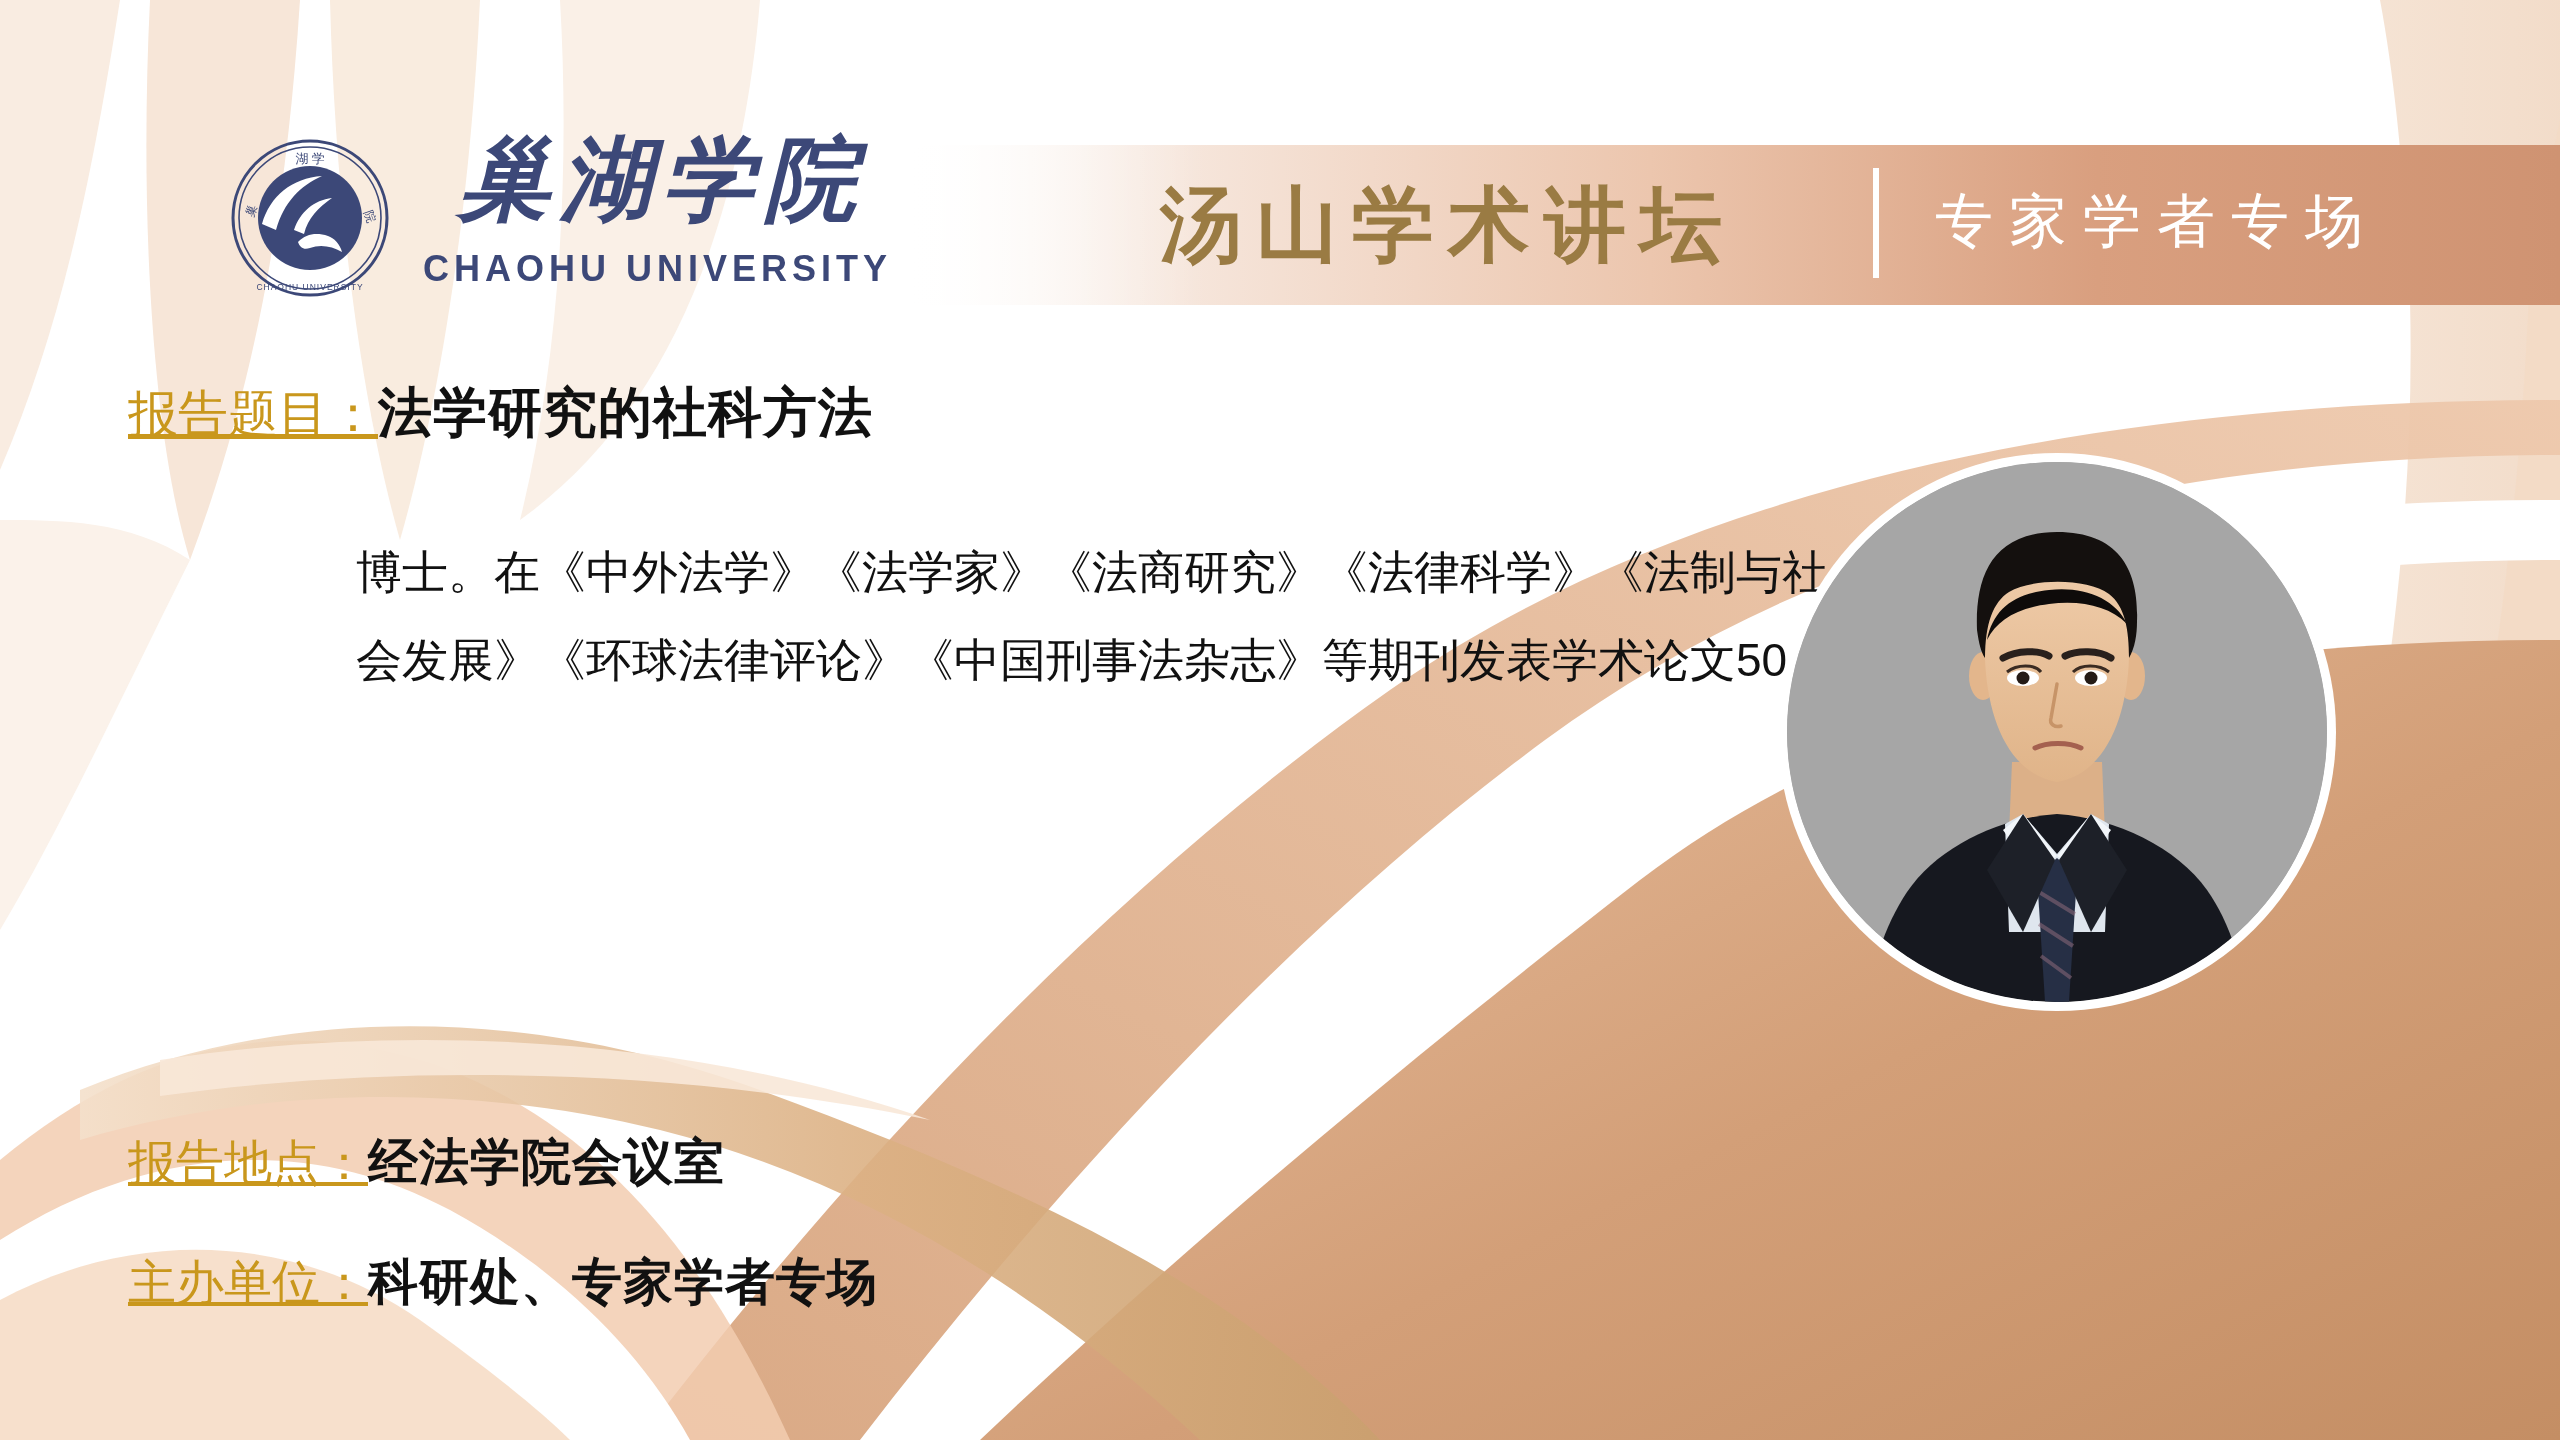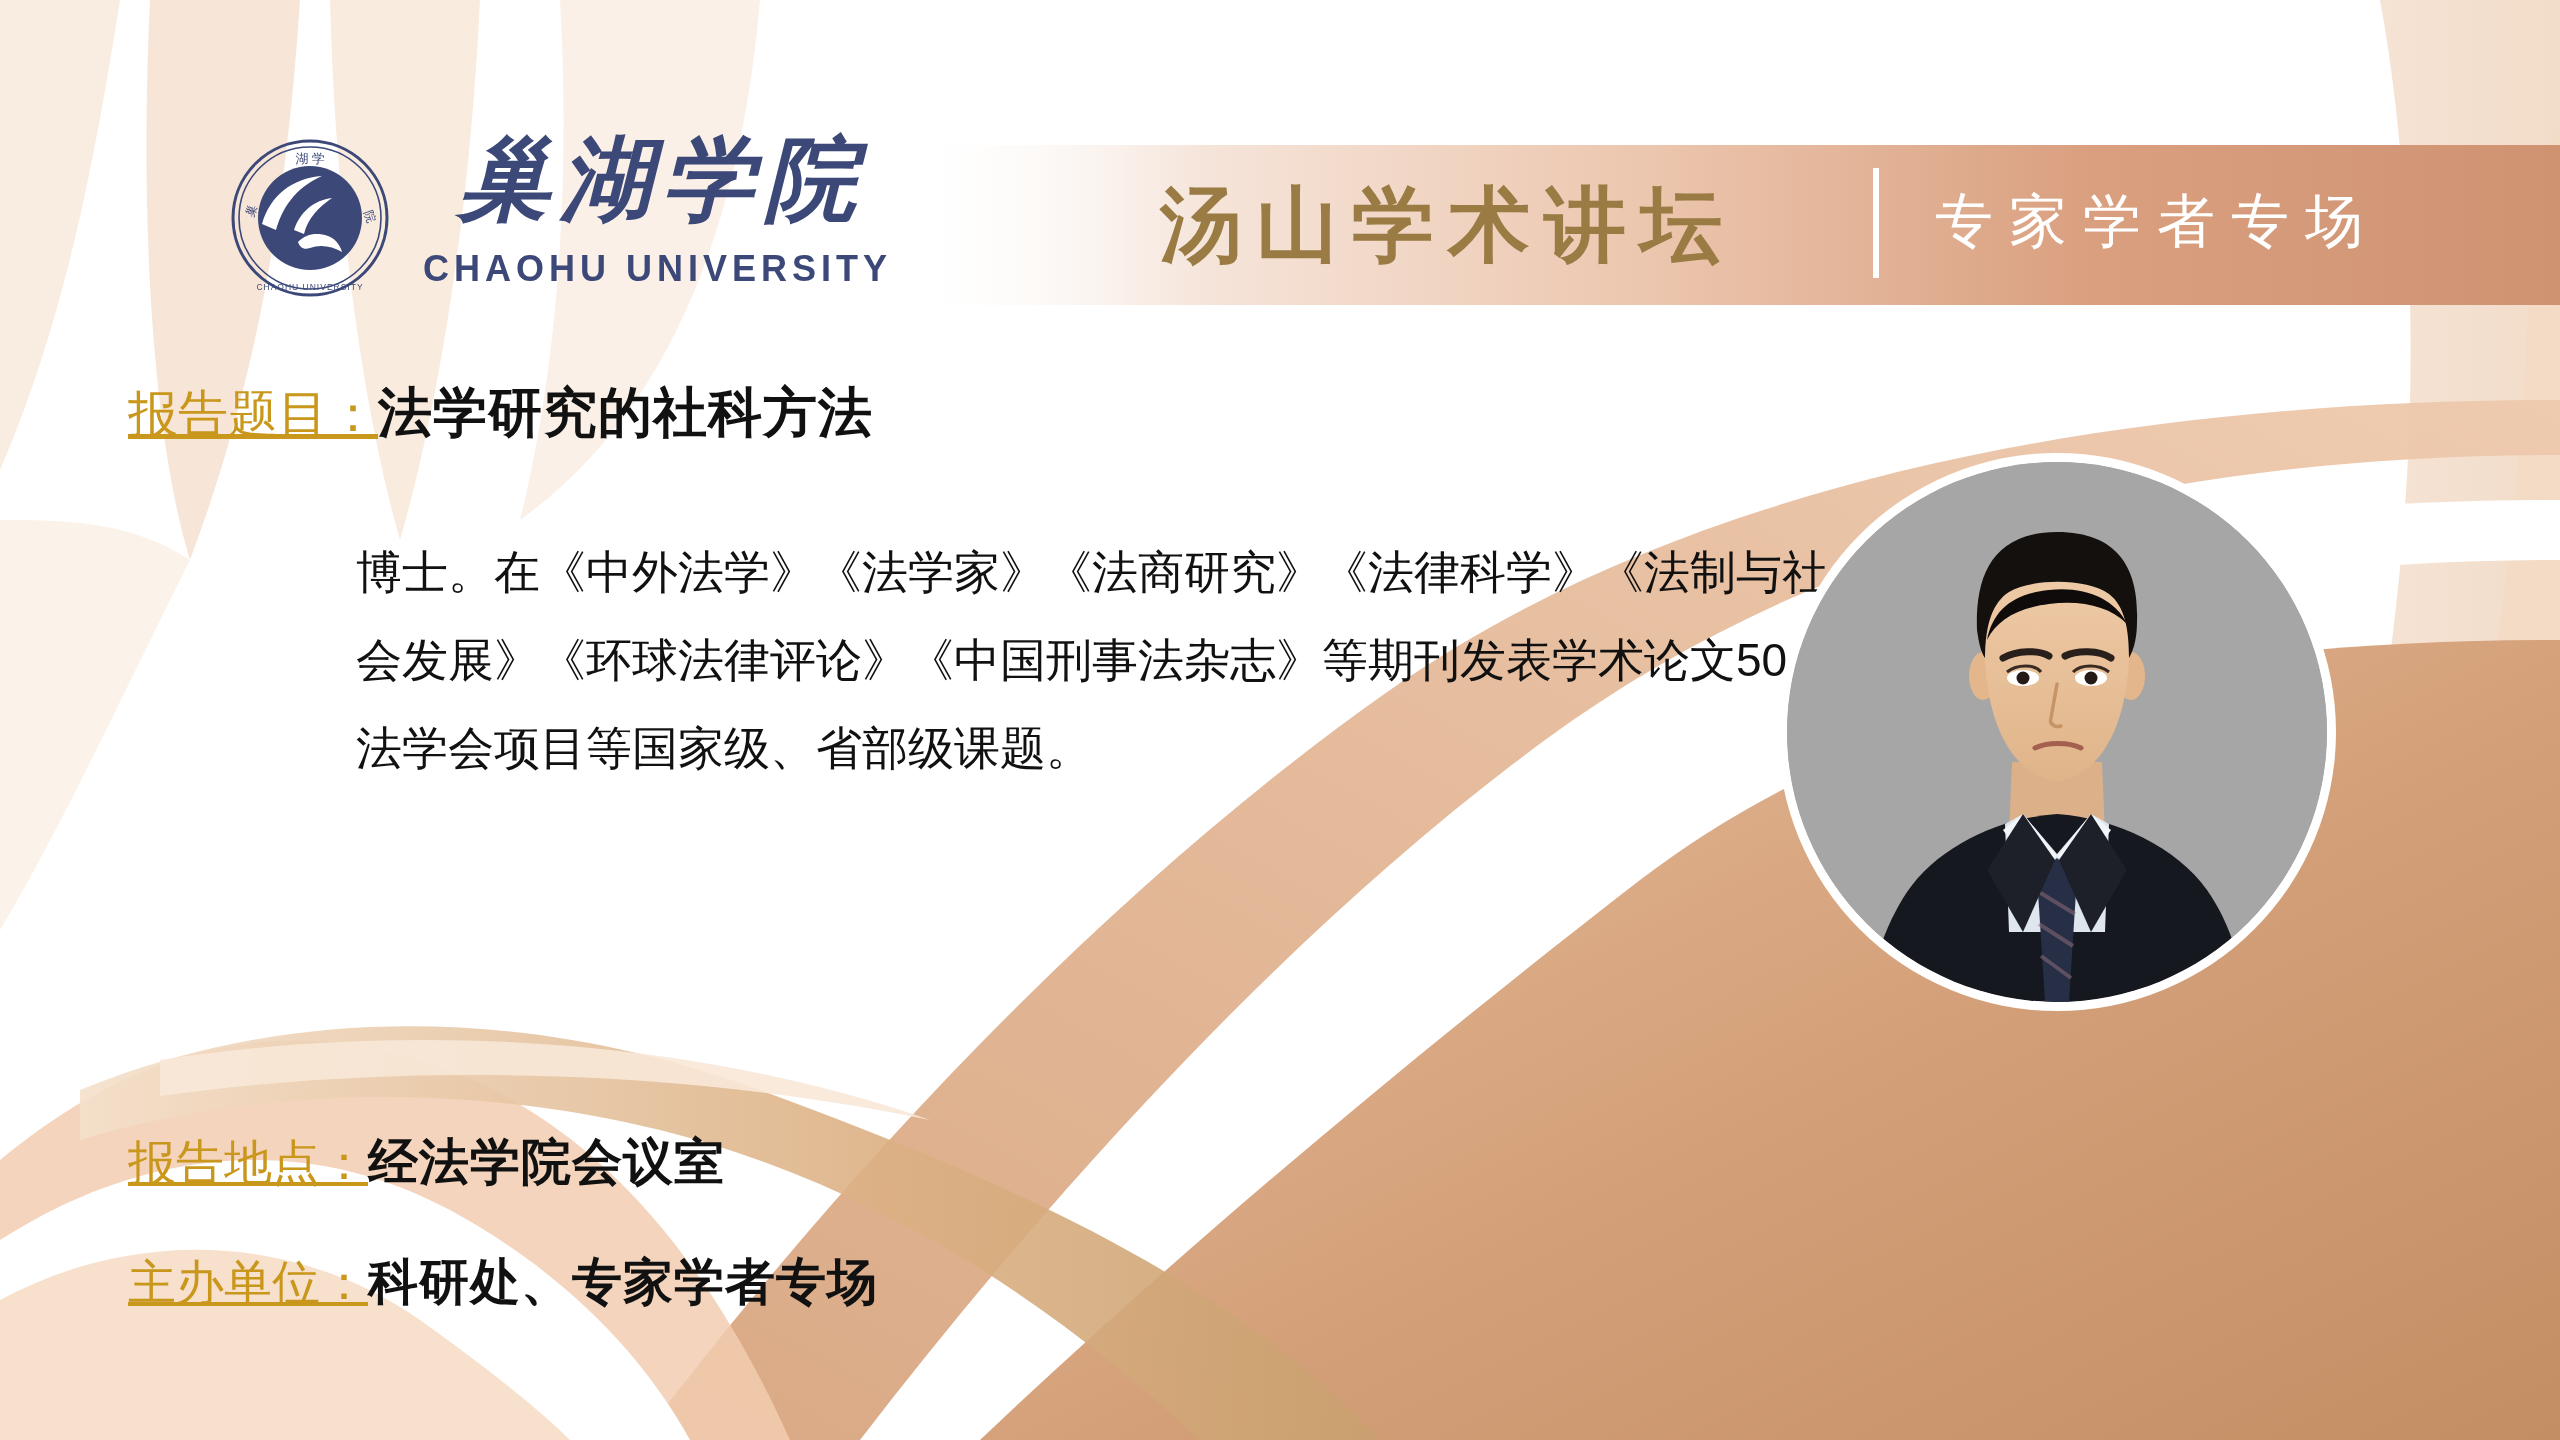--- a/index.html
+++ b/index.html
@@ -262,21 +262,20 @@
     </svg>
   </div>
 
   <div class="row-title">
     <span class="label">报告题目：</span><span class="value-bold">法学研究的社科方法</span>
   </div>
 
   <div class="row-bio">
     <div class="bio-line">博士。在《中外法学》《法学家》《法商研究》《法律科学》《法制与社</div>
     <div class="bio-line">会发展》《环球法律评论》《中国刑事法杂志》等期刊发表学术论文50</div>
-    <div class="bio-line">法学会项目等国家级、省部级课题。</div>
   </div>
 
 
   <div class="row-info" id="row-place">
     <span class="label">报告地点：</span><span class="value-bold">经法学院会议室</span>
   </div>
 
   <div class="row-info" id="row-host">
     <span class="label">主办单位：</span><span class="value-bold">科研处、专家学者专场</span>
   </div>

